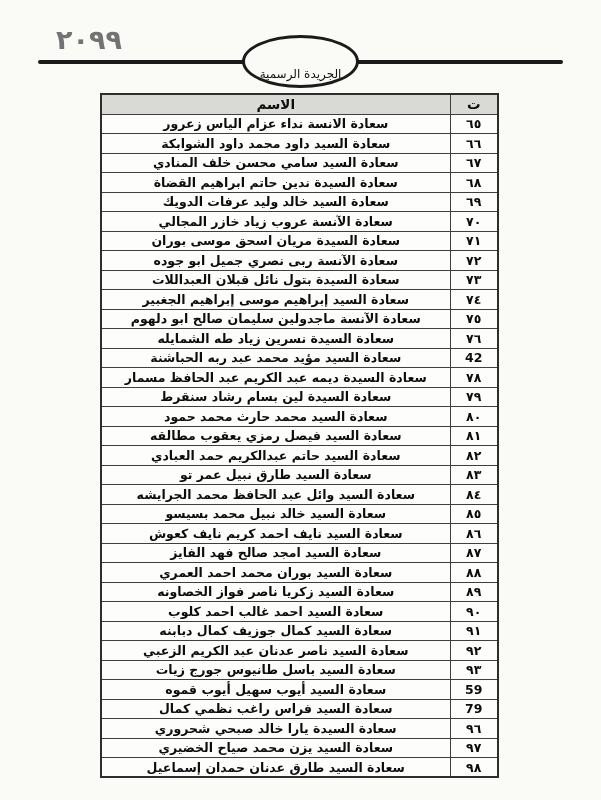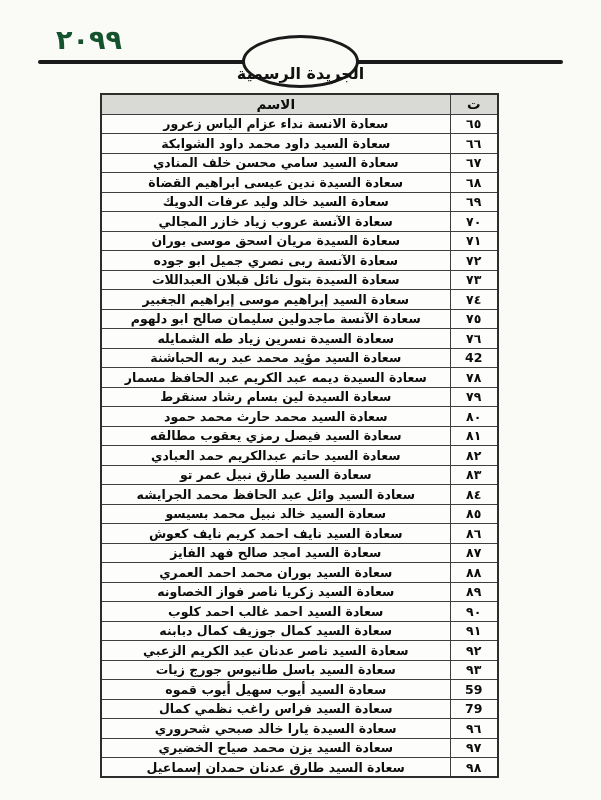--- a/index.html
+++ b/index.html
@@ -25,21 +25,21 @@
   }
   
   .page-number{
     position:absolute;
     top:24px;left:56px;
     width:66px;
     font-size:27px;
     font-weight:bold;
     letter-spacing:1px;
     text-align:center;
-    color:#14532d;
+    color:#737373;
   }
   
   .gazette-rule{
     position:absolute;
     top:60px;left:38px;
     width:525px;height:4px;
     background:#1a1a1a;
     border-radius:2px;
   }
   
@@ -47,22 +47,22 @@
     position:absolute;
     top:35px;left:242px;
     width:117px;height:53px;
     background:var(--page-bg);
     border:3px solid #1a1a1a;
     border-radius:50%;
     display:flex;align-items:center;justify-content:center;
     z-index:2;
   }
   .gazette-badge span{
-    font-size:16px;
-    font-weight:bold;
+    font-size:12px;
+    font-weight:normal;
     white-space:nowrap;
     margin-top:24px;
   }
   
   .names-table-wrap{
     position:absolute;
     top:93px;left:100px;
     width:399px;height:684px;
   }
   table.names{
@@ -130,21 +130,21 @@
           <tr>
     <td>٦٦</td>
     <td>سعادة السيد داود محمد داود الشوابكة</td>
   </tr>
           <tr>
     <td>٦٧</td>
     <td>سعادة السيد سامي محسن خلف المنادي</td>
   </tr>
           <tr>
     <td>٦٨</td>
-    <td>سعادة السيدة ندين عيسى ابراهيم القضاة</td>
+    <td>سعادة السيدة ندين حاتم ابراهيم القضاة</td>
   </tr>
           <tr>
     <td>٦٩</td>
     <td>سعادة السيد خالد وليد عرفات الدويك</td>
   </tr>
           <tr>
     <td>٧٠</td>
     <td>سعادة الآنسة عروب زياد خازر المجالي</td>
   </tr>
           <tr>

